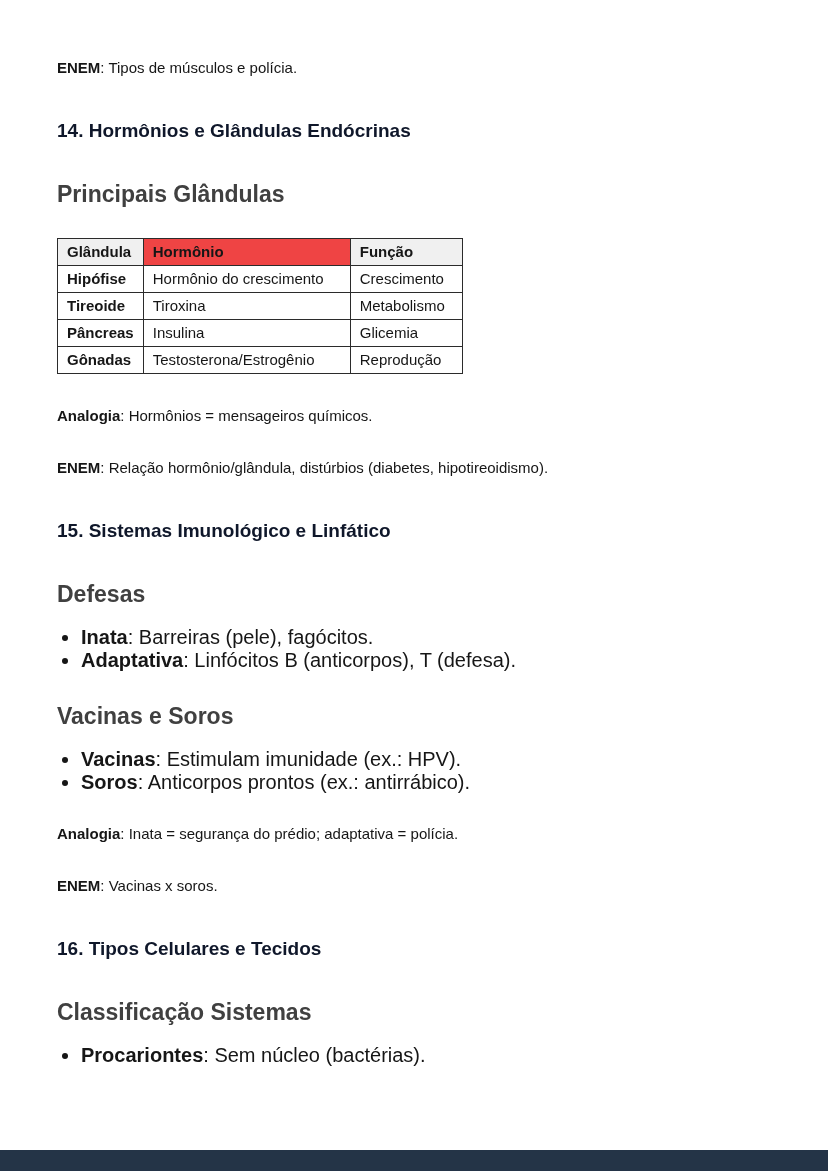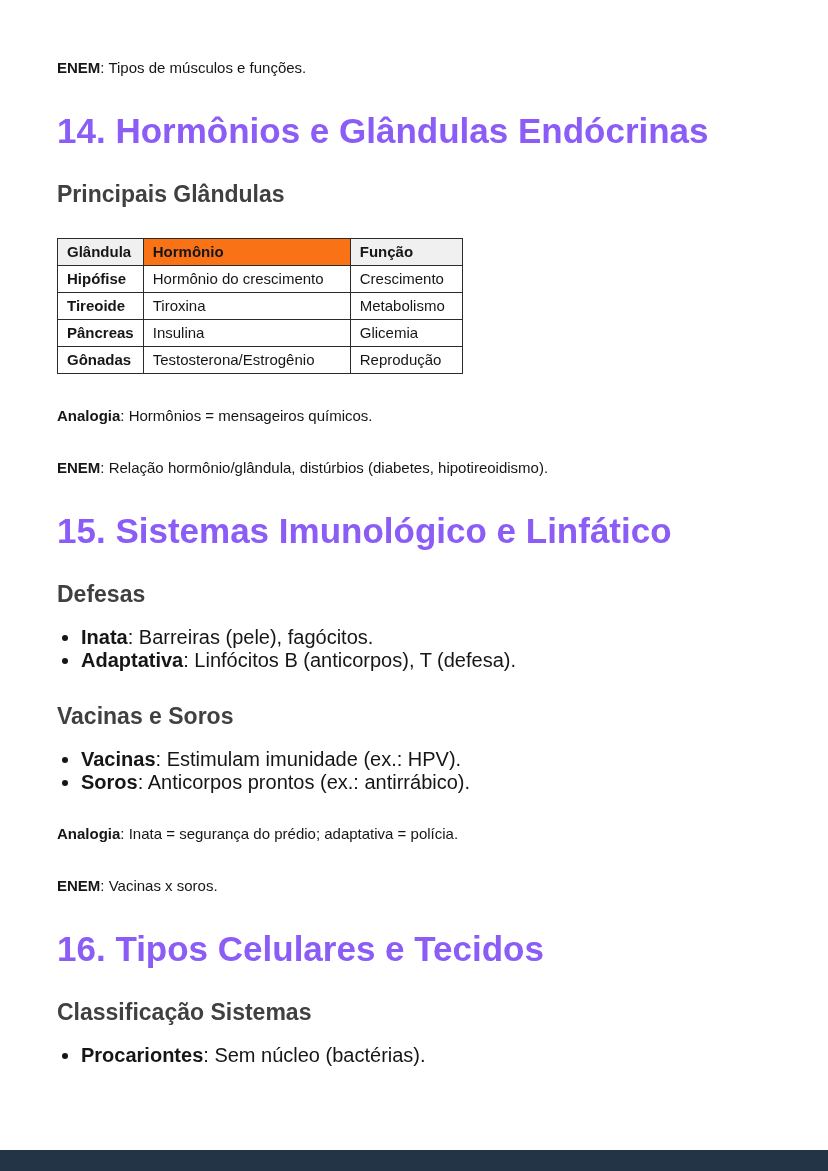--- a/index.html
+++ b/index.html
@@ -15,25 +15,25 @@
   }
   .doc {
     padding: 26px 57px 0 57px;
   }
   p.note {
     font-size: 15px;
     line-height: 20px;
     margin: 32px 0;
   }
   h1.sec-title {
-    font-size: 35px;
+    font-size: 19px;
     line-height: 34px;
     font-weight: 700;
     margin: 36px 0 22px 0;
-    color: #8b5cf6;
+    color: #0f172a;
     letter-spacing: 0;
   }
   h2.sub-title {
     font-size: 23px;
     line-height: 28px;
     font-weight: 700;
     margin: 32px 0 20px 0;
     color: #404040;
   }
   table.data-table {
@@ -71,32 +71,32 @@
     height: 21px;
     background: #243447;
   }
 </style>
 </head>
 <body>
 
 <div class="doc">
 
   <p class="note">
-    <strong>ENEM</strong><span>: Tipos de músculos e funções.</span>
+    <strong>ENEM</strong><span>: Tipos de músculos e polícia.</span>
   </p>
 
   <h1 class="sec-title">14. Hormônios e Glândulas Endócrinas</h1>
 
   <h2 class="sub-title">Principais Glândulas</h2>
 
   <table class="data-table">
     <thead>
       <tr>
         <th class="col-gland" style="background: rgb(240, 240, 240);">Glândula</th>
-        <th class="col-horm" style="background: #f97316;">Hormônio</th>
+        <th class="col-horm" style="background: #ef4444;">Hormônio</th>
         <th class="col-func" style="background: rgb(240, 240, 240);">Função</th>
       </tr>
     </thead>
     <tbody>
       <tr>
         <td class="lead">Hipófise</td>
         <td>Hormônio do crescimento</td>
         <td>Crescimento</td>
       </tr>
       <tr>

